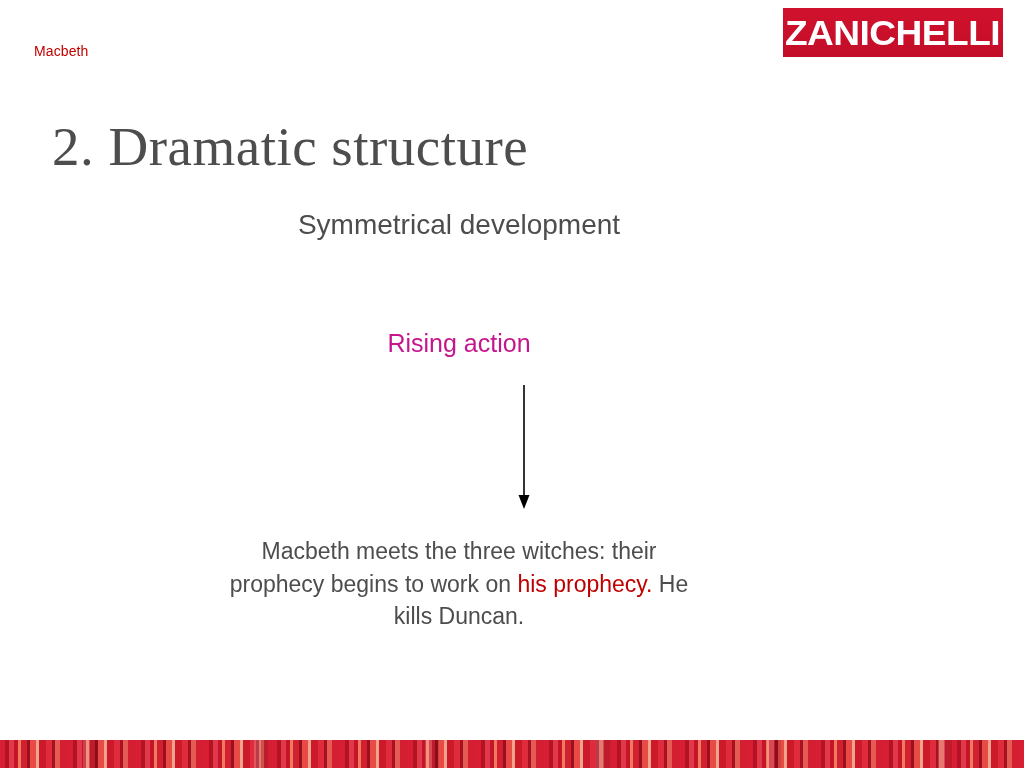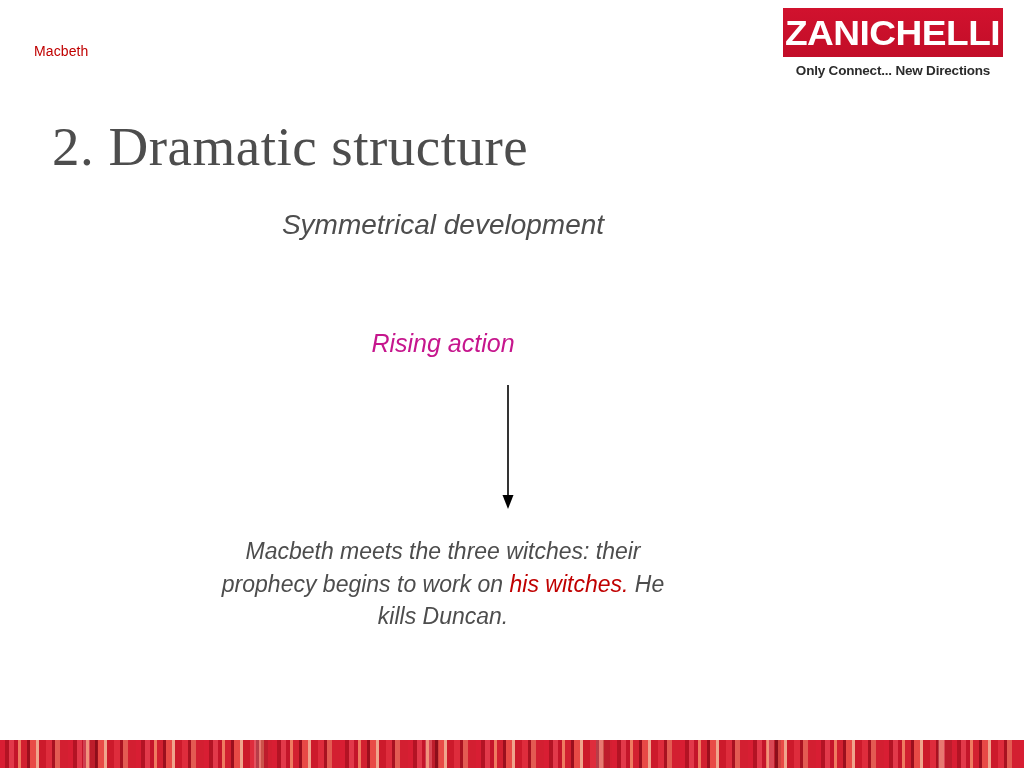--- a/index.html
+++ b/index.html
@@ -79,26 +79,25 @@
     font-family: "Liberation Sans", sans-serif;
     font-size: 13.5px;
     font-weight: bold;
     letter-spacing: -0.2px;
     white-space: nowrap;
   }
 
   
   .content {
     position: absolute;
-    left: 0;
+    left: 16px;
     top: 0;
     width: 904px;
     height: 768px;
     pointer-events: none;
-    font-style: italic;
   }
   .content > * { pointer-events: auto; }
 
   .subhead {
     position: absolute;
     left: 0;
     right: 0;
     top: 208px;
     text-align: center;
     font-family: "Liberation Sans", sans-serif;
@@ -196,39 +195,38 @@
 <div class="slide">
 
   <div class="kicker">Macbeth</div>
 
   <h1 class="slide-title">2. Dramatic structure</h1>
 
   <div class="logo">
     <div class="logo-box">
       <span class="logo-word">ZANICHELLI</span>
     </div>
-    <div class="logo-tagline">Only Connect... New Directions</div>
   </div>
 
   <div class="content">
 
     <div class="subhead">Symmetrical development</div>
 
     <div class="phase-label">Rising action</div>
 
     <div class="arrow-wrap">
       <svg width="50" height="128" viewBox="0 0 50 128">
         <line x1="25" y1="0" x2="25" y2="112" stroke="#000000" stroke-width="1.6"></line>
         <polygon points="25,124 19.5,110 30.5,110" fill="#000000"></polygon>
       </svg>
     </div>
 
     <div class="stage-desc">
       <span class="inner">
-        <span>Macbeth meets the three witches: their prophecy begins to work on </span><span class="hl-red">his witches.</span><span> He kills Duncan.</span>
+        <span>Macbeth meets the three witches: their prophecy begins to work on </span><span class="hl-red">his prophecy.</span><span> He kills Duncan.</span>
       </span>
     </div>
 
   </div>
 
   <div class="band"></div>
   <div class="band-overlay"></div>
 
 </div>
 

